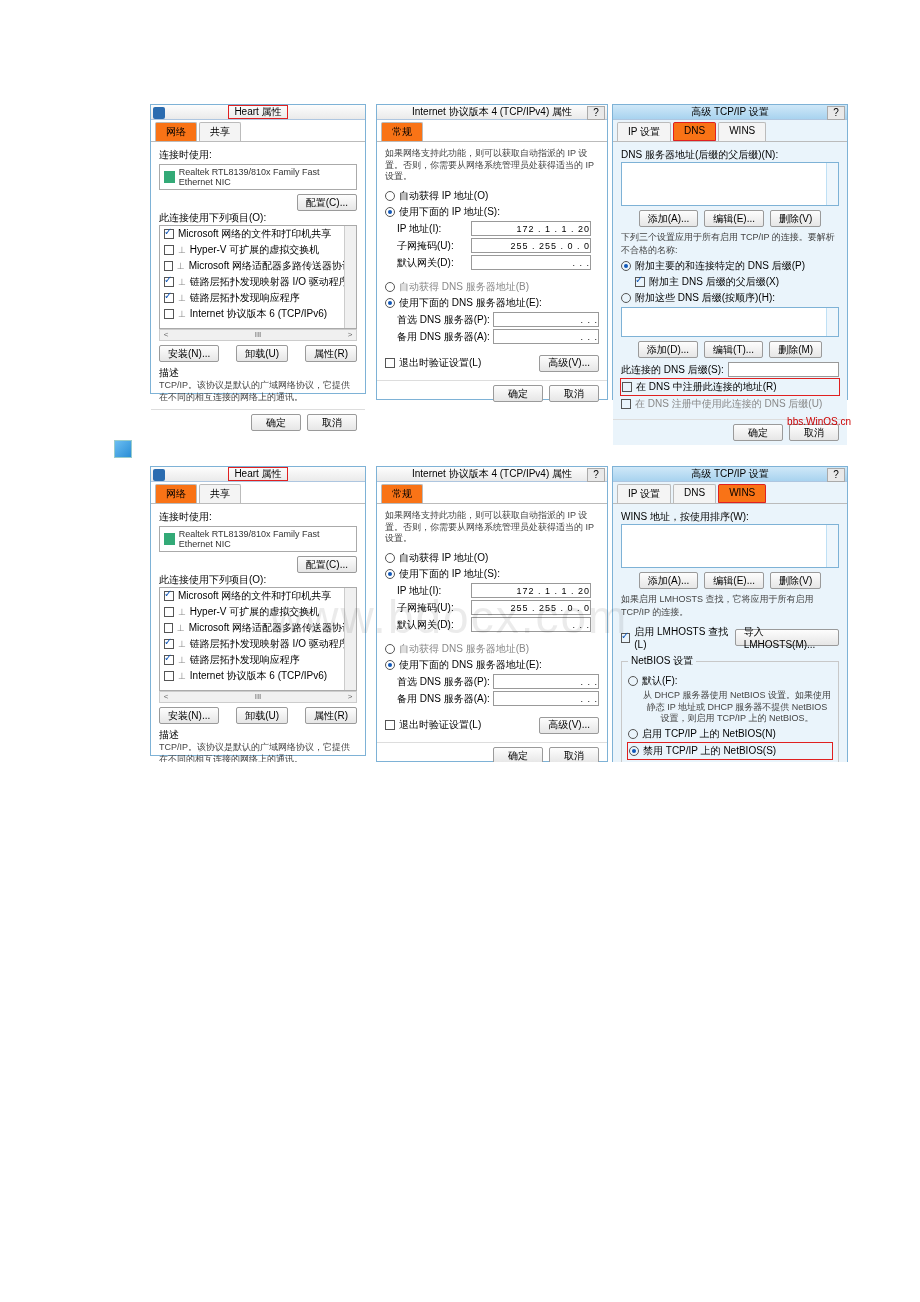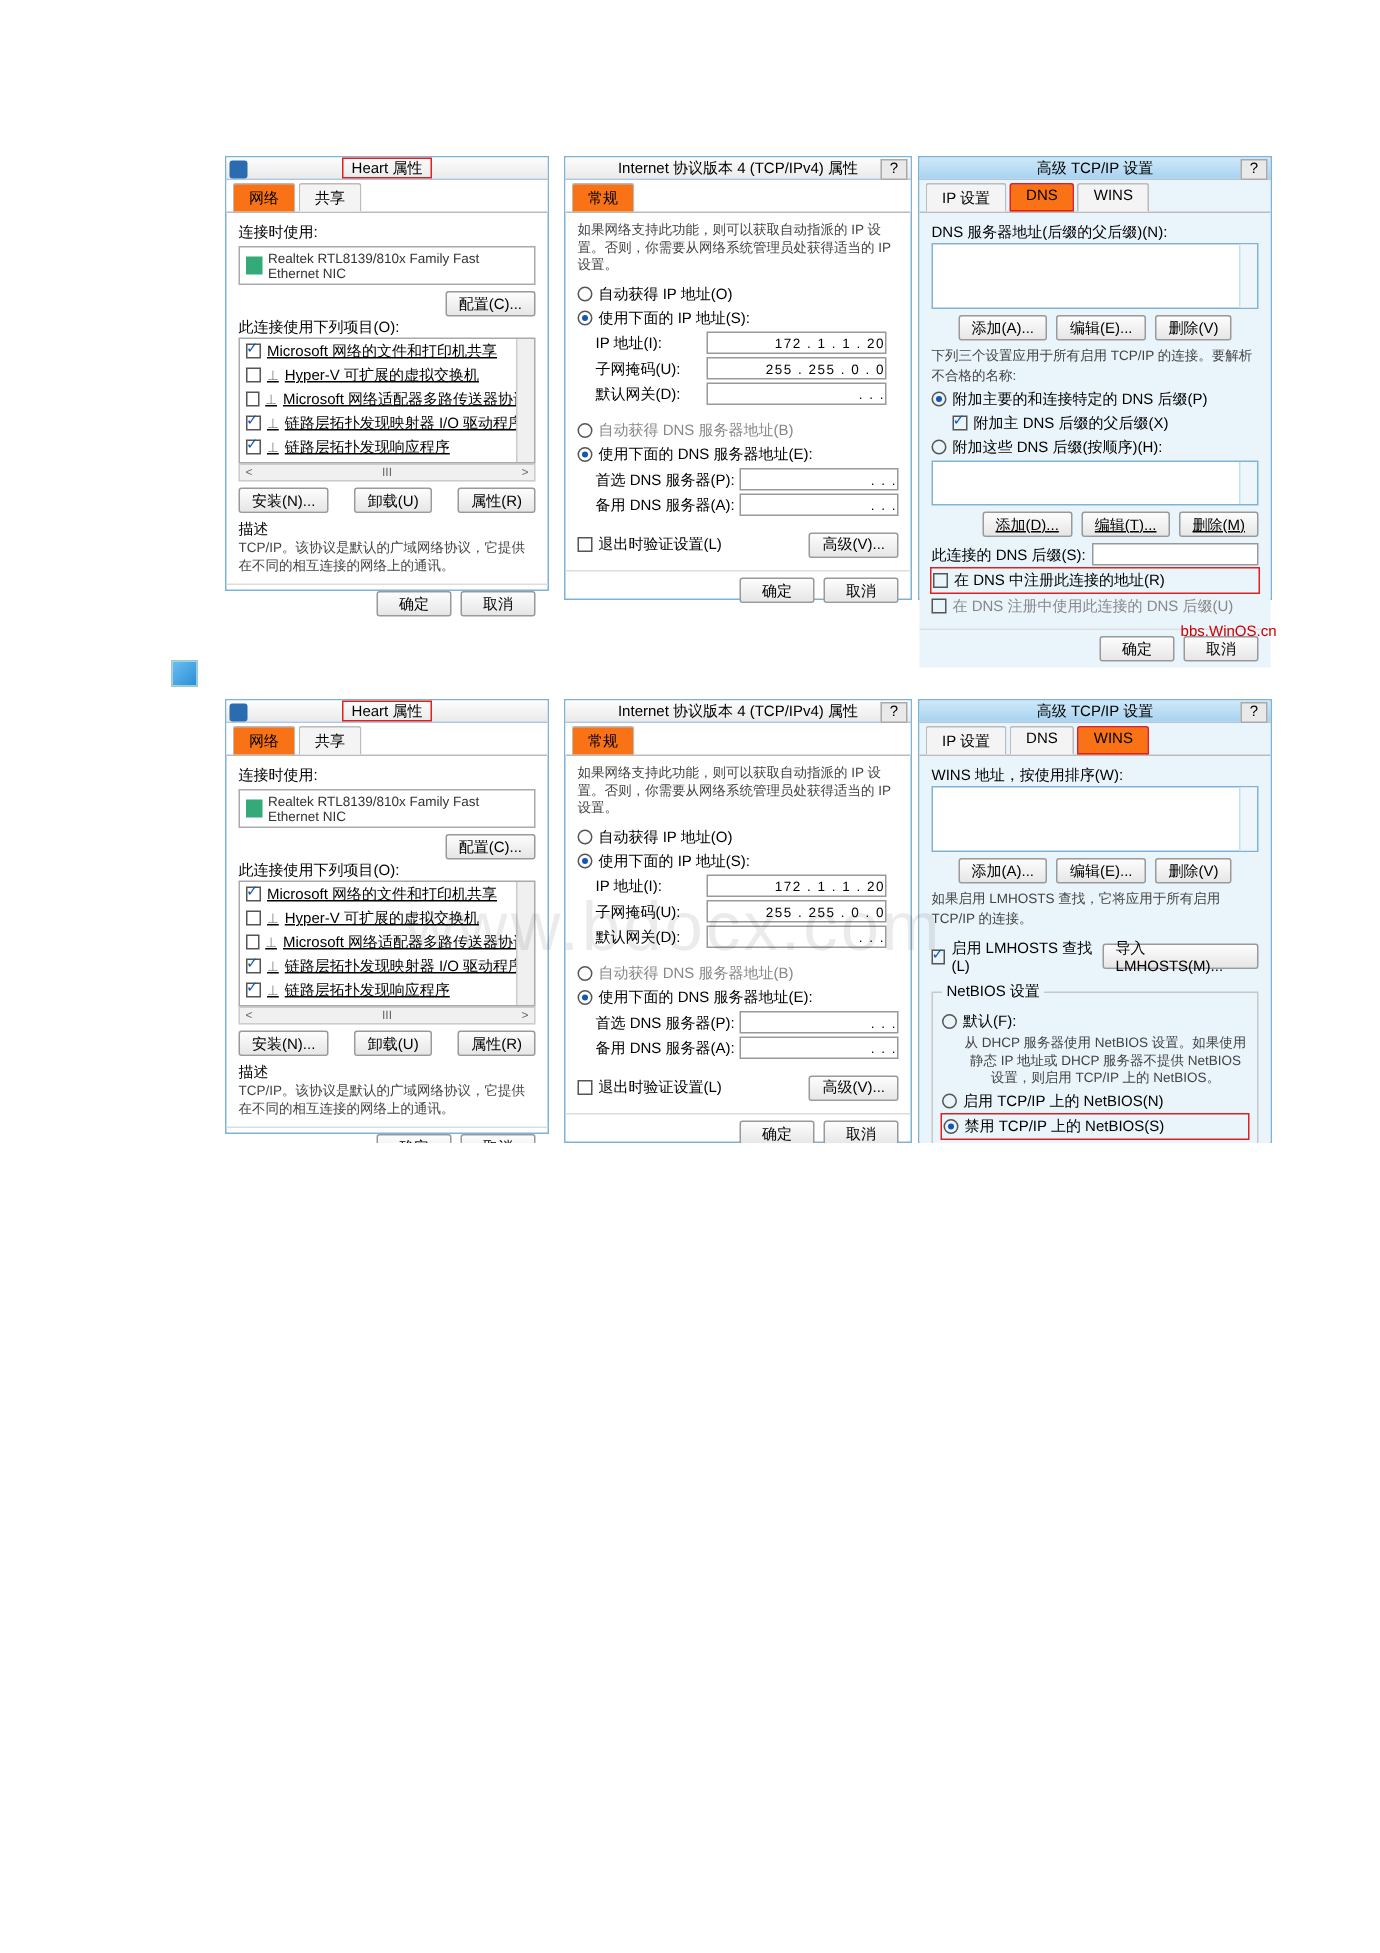--- a/index.html
+++ b/index.html
@@ -15,21 +15,21 @@
   .helpbtn { position:absolute; right:2px; top:1px; width:18px; height:14px; background:#e9e9e9; border:1px solid #aaa; font-size:10px; text-align:center; line-height:12px; }
   .tabs { display: flex; padding: 2px 4px 0 4px; border-bottom: 1px solid #bbb; background:#fff; }
   .tab { padding: 2px 10px; border: 1px solid #bbb; border-bottom: none; background: #f97316; font-size: 10px; margin-right: 2px; border-radius: 2px 2px 0 0; }
   .tab.inactive { background: #f4f4f4; }
   .tab.red { outline: 1px solid #e02020; outline-offset: -1px; }
   .body { padding: 6px 8px; flex: 1; font-size: 10px; }
   .row { display: flex; align-items: center; margin: 2px 0; gap: 4px; }
   .lbl { white-space: nowrap; }
   .btn { display:inline-flex; align-items:center; justify-content:center; padding: 1px 8px; background: linear-gradient(#fdfdfd,#e6e6e6); border: 1px solid #9a9a9a; font-size: 10px; border-radius:2px; min-width:50px; height:17px; }
   .btn.red { outline: 1px solid #e02020; outline-offset: -1px; }
-  .listbox { border: 1px solid #aaa; height: 84px; overflow: hidden; position: relative; text-decoration: underline; }
+  .listbox { border: 1px solid #aaa; height: 104px; overflow: hidden; position: relative; }
   .listbox .sb { position:absolute; right:0; top:0; bottom:0; width:12px; background:#f0f0f0; border-left:1px solid #ccc;}
   .li { padding: 1px 4px; display:flex; align-items:center; gap:4px; white-space:nowrap; }
   .chk { width:10px; height:10px; border:1px solid #555; display:inline-block; position:relative; }
   .chk.checked::after{content:"✓";position:absolute;left:-1px;top:-4px;font-size:10px;color:#1057b8;}
   .radio { width:10px; height:10px; border:1px solid #555; border-radius:50%; display:inline-block; position:relative; }
   .radio.on::after{content:"";position:absolute;left:2px;top:2px;width:4px;height:4px;background:#1057b8;border-radius:50%;}
   .ipbox { border:1px solid #999; width:120px; height:15px; display:flex; align-items:center; justify-content:flex-end; font-size:9px; letter-spacing:1px; background:#fff; }
   .dnslist { border:1px solid #7eb2d6; height:44px; background:#fff; position:relative; }
   .dnslist .sb{position:absolute;right:0;top:0;bottom:0;width:12px;background:#eef6fc;border-left:1px solid #bfe0f5;}
   .btnrow { display:flex; gap:6px; justify-content:flex-end; margin-top:4px; }
@@ -224,21 +224,21 @@
             <span class="chk checked"></span>
             <span>附加主 DNS 后缀的父后缀(X)</span>
           </div>
         <div class="row">
             <span class="radio"></span>
             <span>附加这些 DNS 后缀(按顺序)(H):</span>
           </div>
         <div class="dnslist" style="height:30px;">
             <div class="sb"></div>
           </div>
-        <div class="btnrow" style="justify-content:flex-end;text-decoration:underline;">
+        <div class="btnrow" style="justify-content:center;">
           <span class="btn">添加(D)...</span>
           <span class="btn">编辑(T)...</span>
           <span class="btn">删除(M)</span>
         </div>
         <div class="row" style="margin-top:4px;">
             <span class="lbl">此连接的 DNS 后缀(S):</span>
             <div style="flex:1;height:15px;border:1px solid #999;background:#fff;"></div>
           </div>
         <div class="row" style="outline:1px solid #e02020;padding:1px;">
             <span class="chk"></span>

